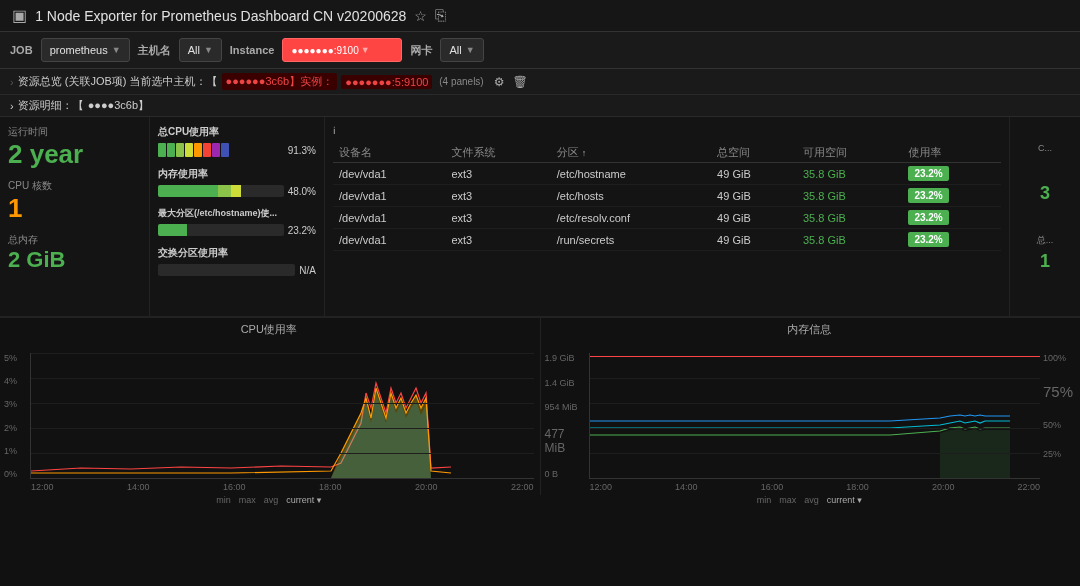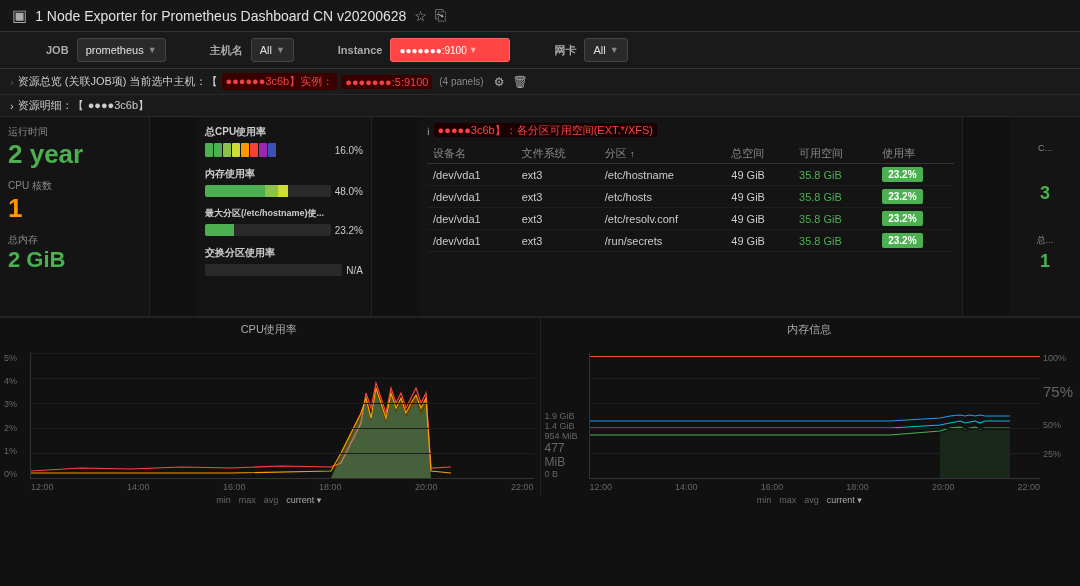--- a/index.html
+++ b/index.html
@@ -31,21 +31,20 @@
       padding: 6px 10px;
       border-bottom: 1px solid #333;
       display: flex;
       align-items: center;
       gap: 8px;
     }
     .toolbar-label {
       color: #aaa;
       font-size: 11px;
       font-weight: 600;
-      margin-left: 36px;
     }
     .dropdown {
       background: #2a2a2a;
       border: 1px solid #444;
       border-radius: 3px;
       padding: 2px 8px;
       color: #e0e0e0;
       font-size: 11px;
       display: flex;
       align-items: center;
@@ -205,21 +204,21 @@
   <span class="gear-icon" style="margin-left:6px;">⚙</span>
   <span class="trash-icon" style="margin-left:4px;">🗑</span>
 </div>
 
 <div class="resource-detail-bar">
   <span class="arrow">›</span>
   <span>资源明细：【</span>
   <span class="highlight">●●●●3c6b】</span>
 </div>
 
-<div style="display:flex; height:200px; border-bottom:1px solid #222;gap:47px;">
+<div style="display:flex; height:200px; border-bottom:1px solid #222;">
 
   <div class="left-panel">
     <div class="metric-block">
       <div class="metric-label">运行时间</div>
       <div class="metric-value">2 year</div>
     </div>
     <div class="metric-block">
       <div class="metric-label">CPU 核数</div>
       <div class="metric-value orange">1</div>
     </div>
@@ -237,21 +236,21 @@
         <div class="cpu-bars">
           <div class="cpu-bar" style="background:#4caf50;"></div>
           <div class="cpu-bar" style="background:#4caf50;"></div>
           <div class="cpu-bar" style="background:#8bc34a;"></div>
           <div class="cpu-bar" style="background:#cddc39;"></div>
           <div class="cpu-bar" style="background:#ff9800;"></div>
           <div class="cpu-bar" style="background:#f44336;"></div>
           <div class="cpu-bar" style="background:#9c27b0;"></div>
           <div class="cpu-bar" style="background:#3f51b5;"></div>
         </div>
-        <span class="bar-pct">16.0%</span>
+        <span class="bar-pct">91.3%</span>
       </div>
     </div>
 
     <div class="bar-section">
       <div class="bar-section-title">内存使用率</div>
       <div class="bar-row">
         <div class="progress-bar-bg">
           <div class="progress-fill" style="width:48%;background:#4caf50;"></div>
           <div class="progress-fill" style="width:10%;background:#8bc34a;"></div>
           <div class="progress-fill" style="width:8%;background:#cddc39;"></div>
@@ -277,21 +276,20 @@
           <div class="progress-fill" style="width:0%;background:#f44336;"></div>
         </div>
         <span class="bar-pct">N/A</span>
       </div>
     </div>
   </div>
 
   <div class="disk-panel">
     <div class="disk-title">
       <span class="info-icon">ℹ</span>
-      <span><span style="color:#f44;background:#1a0000;padding:1px 4px;border-radius:2px;">●●●●●3c6b】：各分区可用空间(EXT.*/XFS)</span></span>
     </div>
     <table>
       <thead>
         <tr>
           <th>设备名</th>
           <th>文件系统</th>
           <th>分区 <span class="sort-icon">↑</span></th>
           <th>总空间</th>
           <th>可用空间</th>
           <th>使用率</th>
@@ -388,21 +386,21 @@
       <span>max</span>
       <span>avg</span>
       <span style="color:#aaa;cursor:pointer;">current ▾</span>
     </div>
   </div>
 
   <div style="flex:1; padding:4px 6px 0 4px; position:relative;">
     <div class="chart-title">内存信息</div>
     <div style="display:flex; height:140px; position:relative;">
 
-      <div style="width:44px; display:flex; flex-direction:column; justify-content:flex-end; padding-bottom:14px;">
+      <div style="width:44px; display:flex; flex-direction:column; justify-content:space-between; padding-bottom:14px;">
         <span style="font-size:9px;color:#666;">1.9 GiB</span>
         <span style="font-size:9px;color:#666;">1.4 GiB</span>
         <span style="font-size:9px;color:#666;">954 MiB</span>
         <span style="font-size:12px;color:#666;">477 MiB</span>
         <span style="font-size:9px;color:#666;">0 B</span>
       </div>
 
       <div style="flex:1; position:relative; border-left:1px solid #333; border-bottom:1px solid #333; margin-bottom:14px;">
         <div style="position:absolute;top:20%;left:0;right:0;border-top:1px solid #1e1e1e;"></div>
         <div style="position:absolute;top:40%;left:0;right:0;border-top:1px solid #1e1e1e;"></div>

